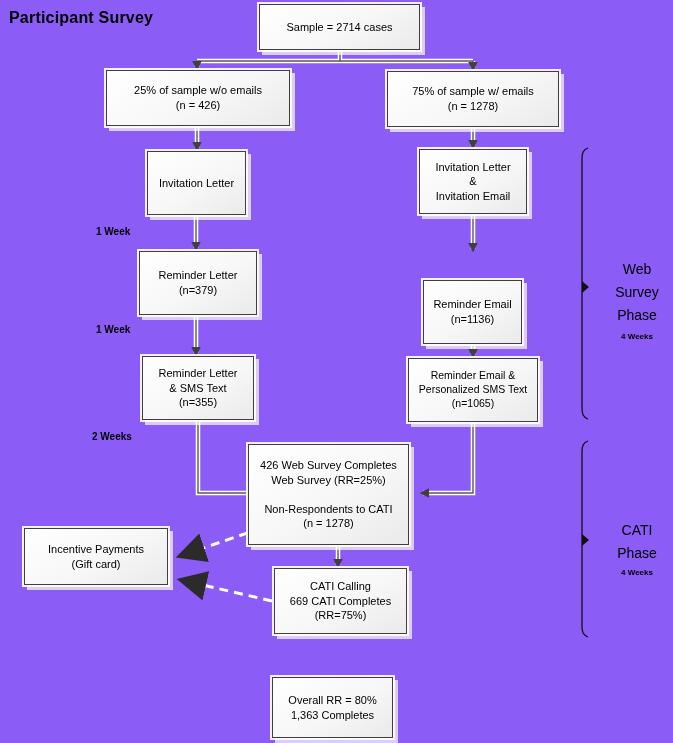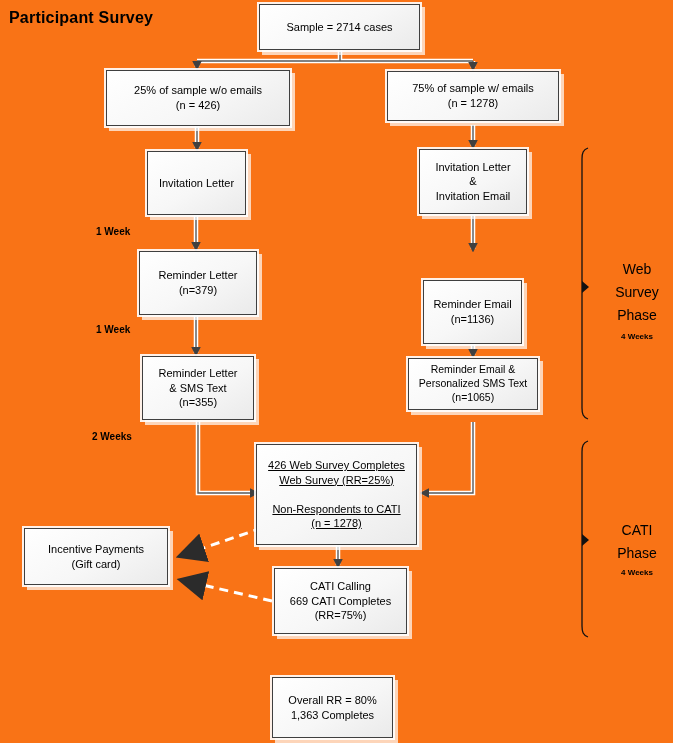--- a/index.html
+++ b/index.html
@@ -1,19 +1,19 @@
 <!DOCTYPE html>
 <html><head>
 <meta charset="utf-8">
 <style>
   html,body{margin:0;padding:0;}
   body{font-family:"Liberation Sans",sans-serif;}
   #canvas{
     position:relative;width:673px;height:743px;overflow:hidden;
-    background:#f97316;
+    background:#8b5cf6;
   }
   #wires{position:absolute;left:0;top:0;pointer-events:none;}
   .box{
     position:absolute;box-sizing:border-box;
     border:1.5px solid #3f3f3f;
     background:linear-gradient(150deg,#ffffff 0%,#f7f7f7 55%,#eaeaea 100%);
     box-shadow:0 0 0 2px rgba(255,255,255,.9), 4px 4px 0 1px rgba(255,255,255,.7);
     display:flex;align-items:center;justify-content:center;
     text-align:center;color:#000;font-size:11px;line-height:1.32;padding:2px;
   }
@@ -84,21 +84,21 @@
 
   <div class="box" style="left:259px;top:4px;width:161px;height:46px;">
     <span class="box-text">Sample = 2714 cases</span>
   </div>
 
   <div class="box" style="left:106px;top:70px;width:184px;height:56px;">
     <span class="box-text">25% of sample w/o emails
 (n = 426)</span>
   </div>
 
-  <div class="box" style="left:387px;top:71px;width:172px;height:50px;">
+  <div class="box" style="left:387px;top:71px;width:172px;height:56px;">
     <span class="box-text">75% of sample w/ emails
 (n = 1278)</span>
   </div>
 
   <div class="box" style="left:147px;top:151px;width:99px;height:64px;">
     <span class="box-text">Invitation Letter</span>
   </div>
 
   <div class="box" style="left:419px;top:149px;width:108px;height:65px;">
     <span class="box-text">Invitation Letter
@@ -115,27 +115,27 @@
     <span class="box-text">Reminder Email
 (n=1136)</span>
   </div>
 
   <div class="box" style="left:142px;top:356px;width:112px;height:64px;">
     <span class="box-text">Reminder Letter
 &amp; SMS Text
 (n=355)</span>
   </div>
 
-  <div class="box" style="left:408px;top:358px;width:130px;height:52px;font-size:10.5px;">
+  <div class="box" style="left:408px;top:358px;width:130px;height:64px;font-size:10.5px;">
     <span class="box-text">Reminder Email &amp;
 Personalized SMS Text
 (n=1065)</span>
   </div>
 
-  <div class="box" style="left:256px;top:444px;width:161px;height:101px;text-decoration:underline;">
+  <div class="box" style="left:248px;top:444px;width:161px;height:101px;">
     <span class="box-text">426 Web Survey Completes
 Web Survey (RR=25%)
 
 Non-Respondents to CATI
 (n = 1278)</span>
   </div>
 
   <div class="box" style="left:24px;top:528px;width:144px;height:57px;">
     <span class="box-text">Incentive Payments
 (Gift card)</span>

